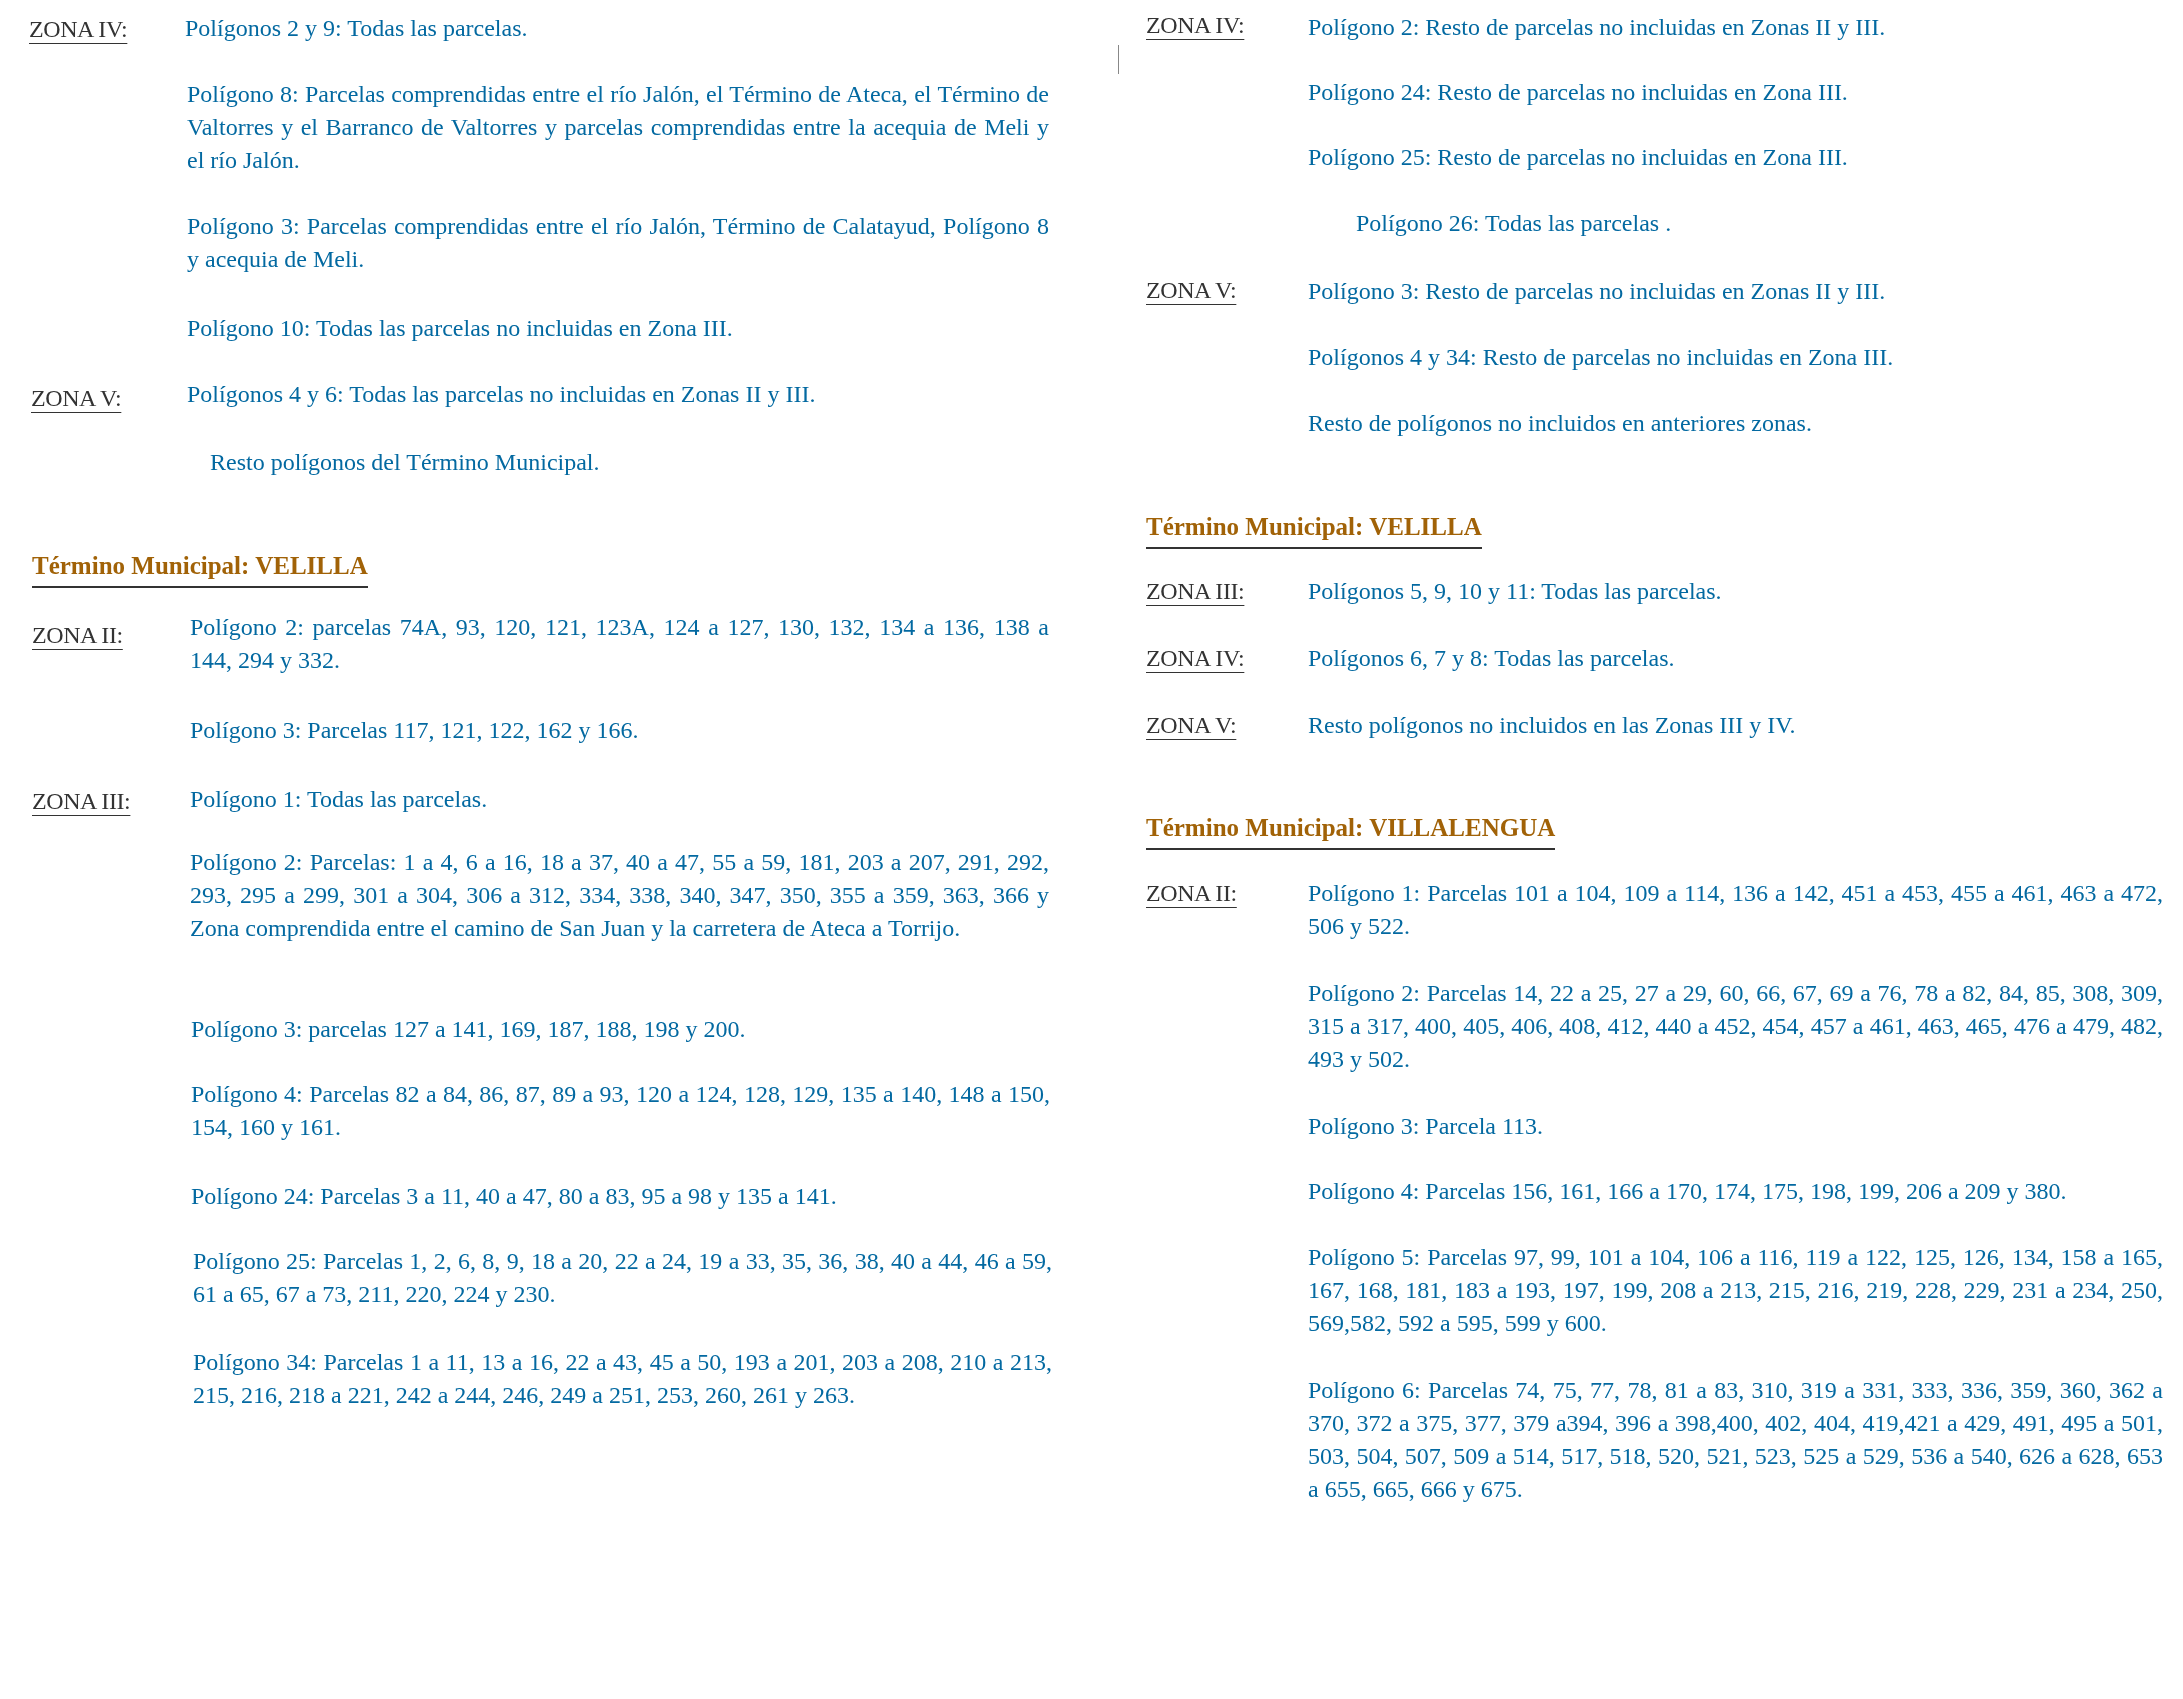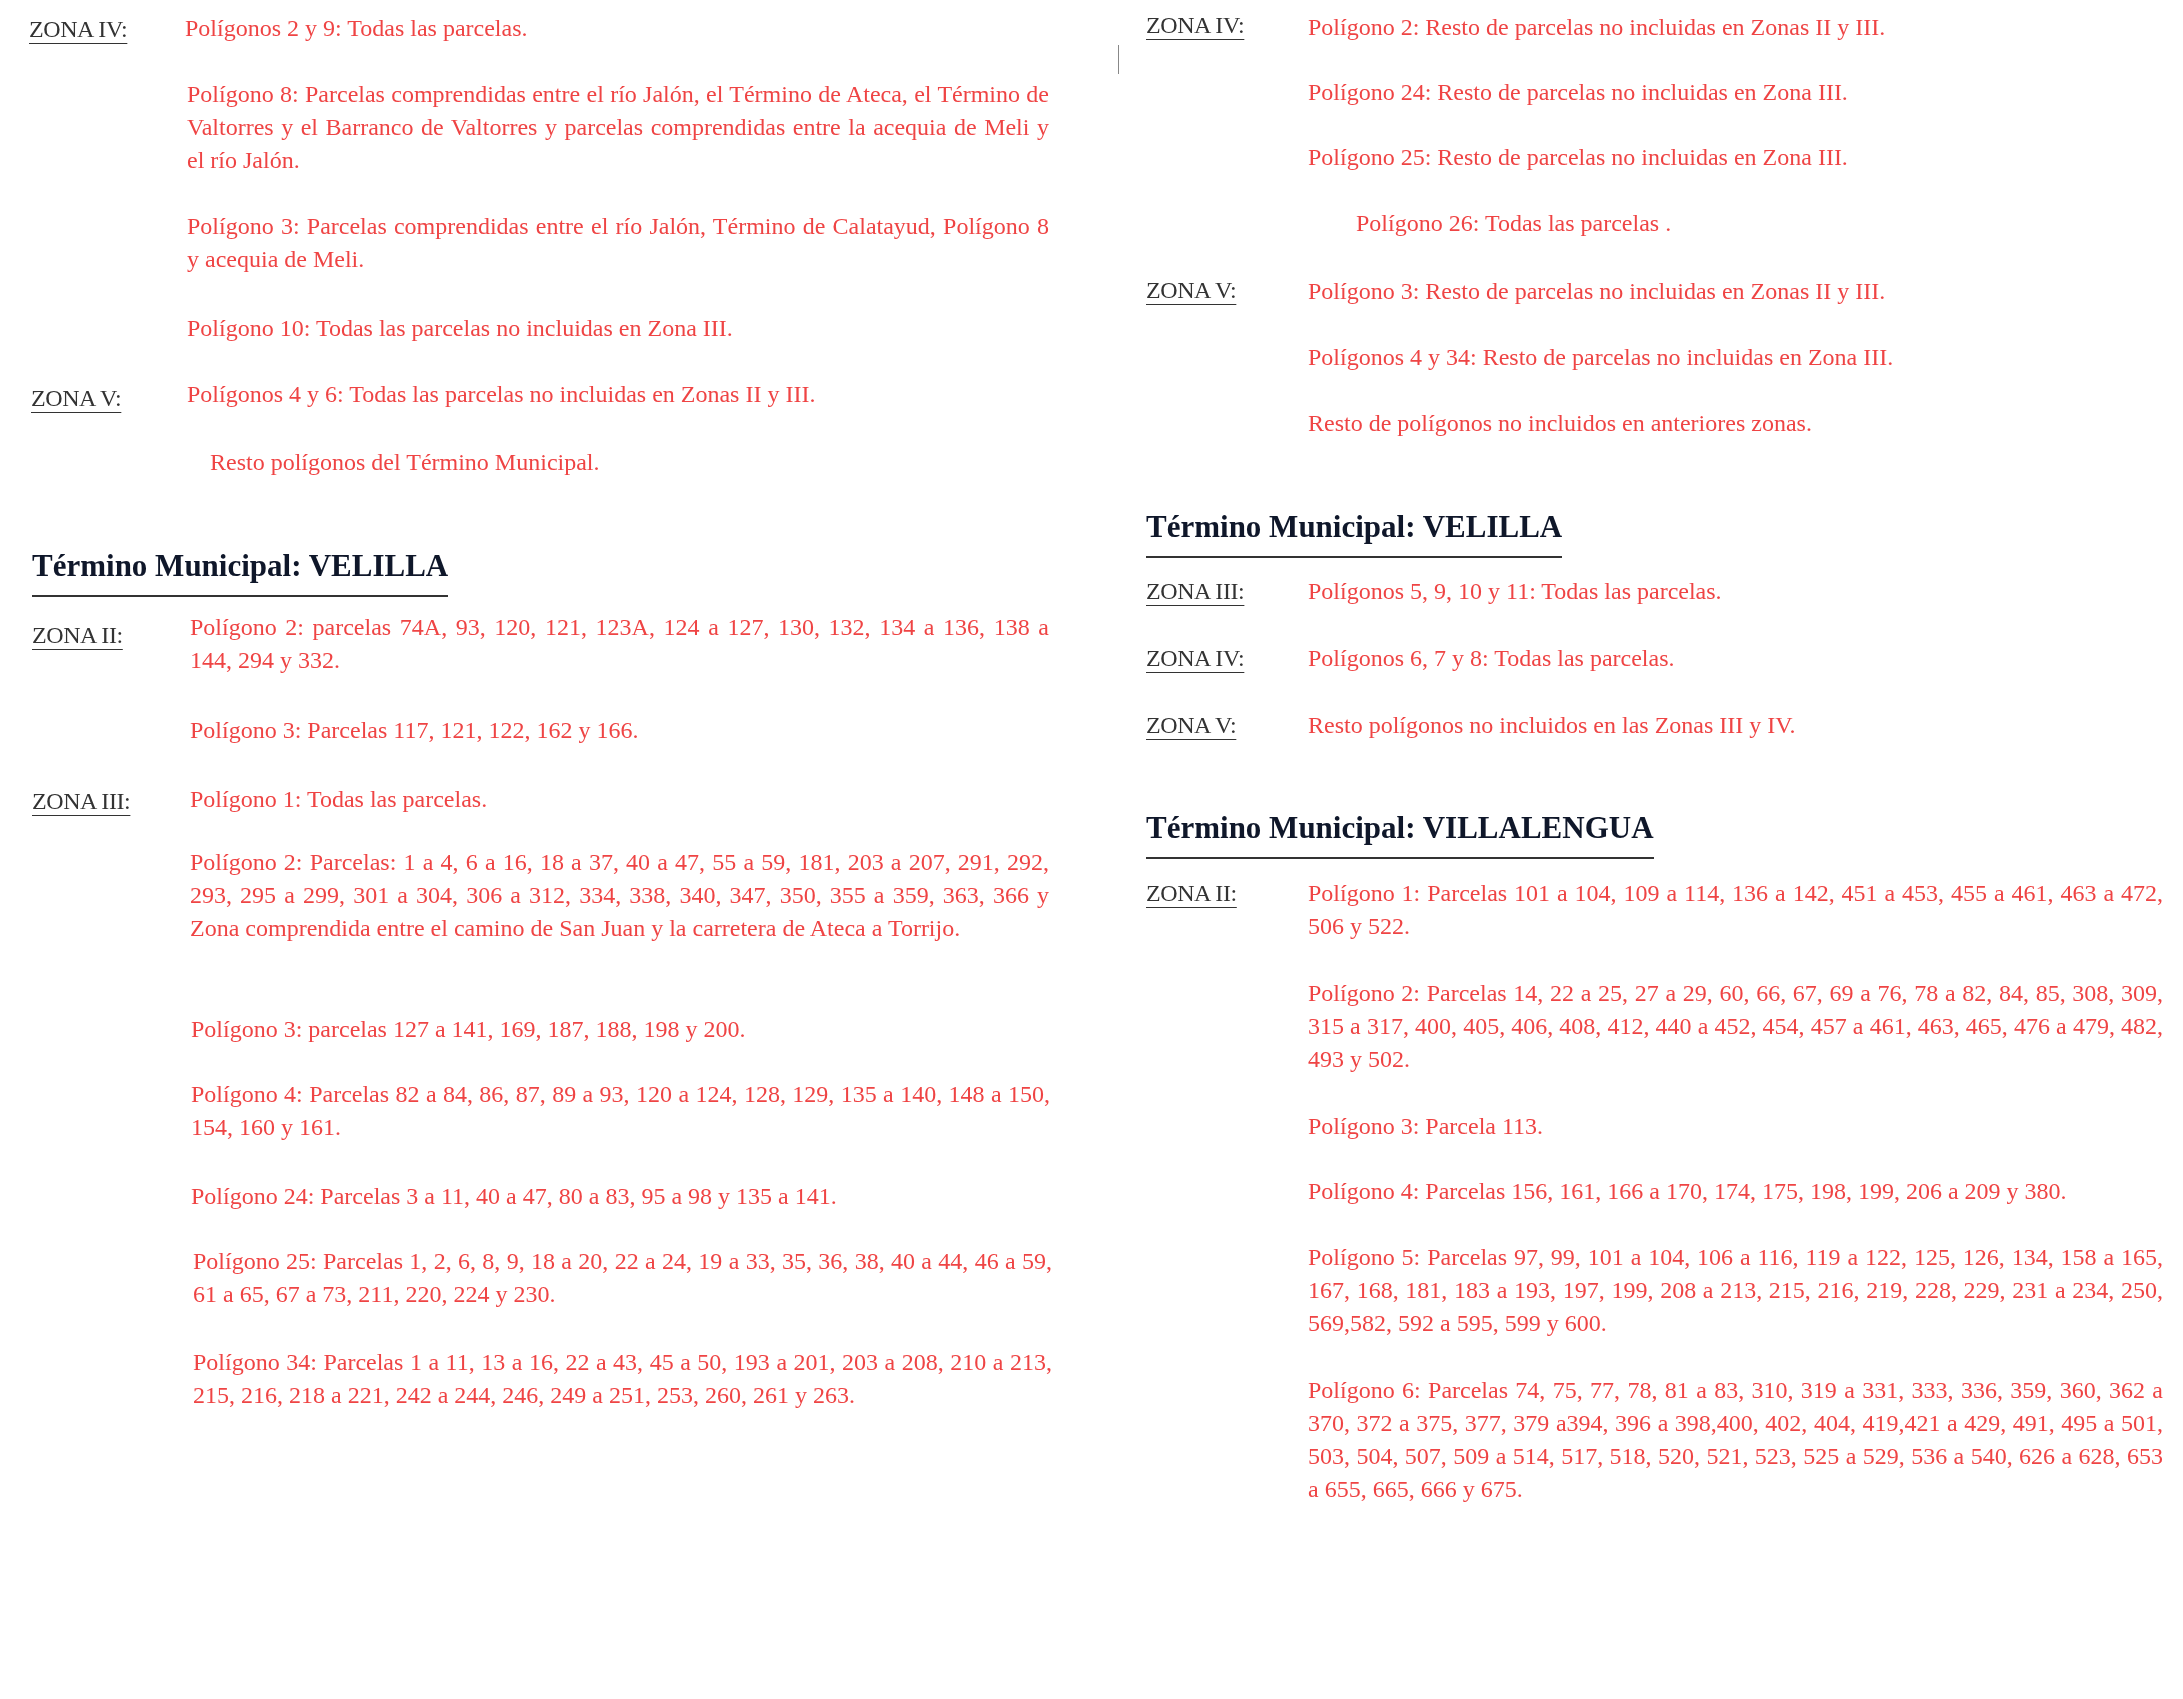--- a/index.html
+++ b/index.html
@@ -18,31 +18,31 @@
     text-decoration: underline;
     text-underline-offset: 5.8px;
     text-decoration-thickness: 1.4px;
     color: #333;
     white-space: nowrap;
   }
   .para {
     position: absolute;
     font-size: 24px;
     line-height: 33px;
-    color: #ef4444;
+    color: #0369a1;
     text-align: justify;
   }
   .heading {
     position: absolute;
-    font-size: 31px;
+    font-size: 25px;
     font-weight: bold;
-    color: #0f172a;
+    color: #a16207;
     white-space: nowrap;
     border-bottom: 2.2px double #333;
-    padding-bottom: 15px;
+    padding-bottom: 6px;
     line-height: 29px;
   }
   .margin-mark {
     position: absolute; left: 1118px; top: 45px;
     width: 1.4px; height: 29px; background: #888;
   }
 </style>
 </head>
 <body>
 

